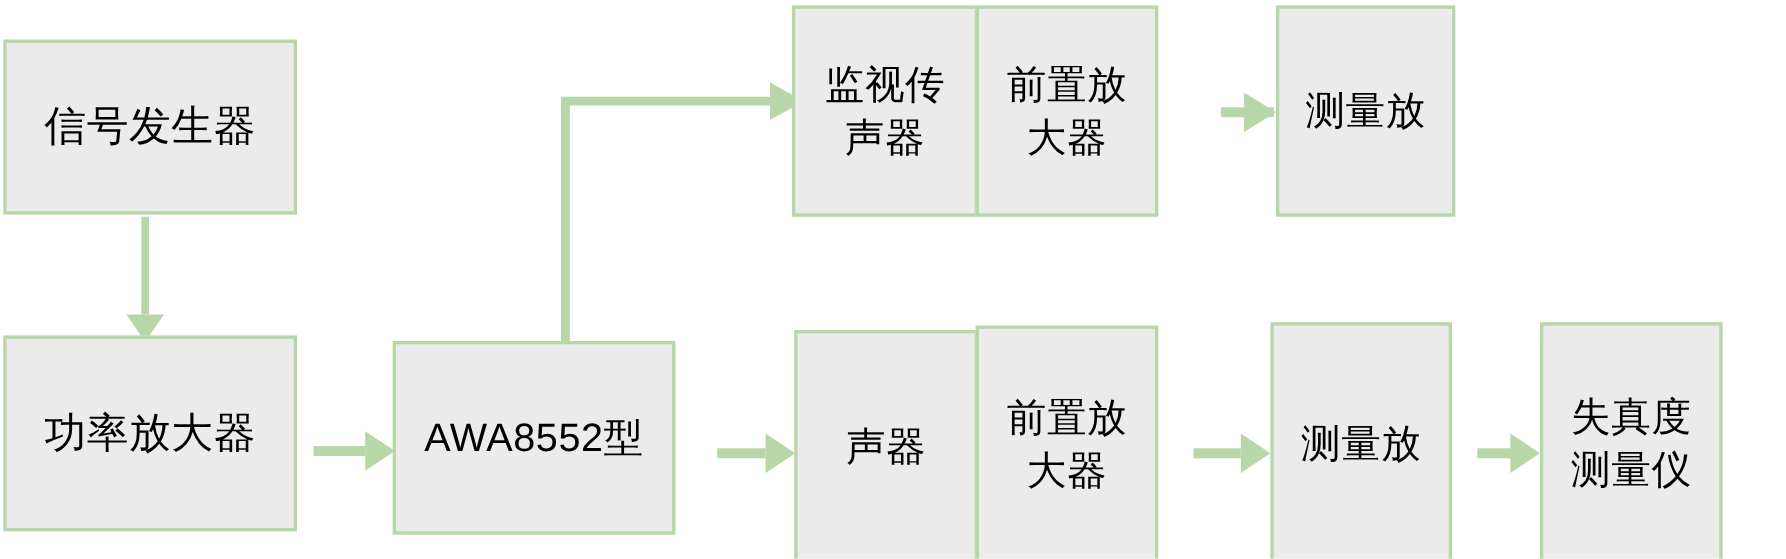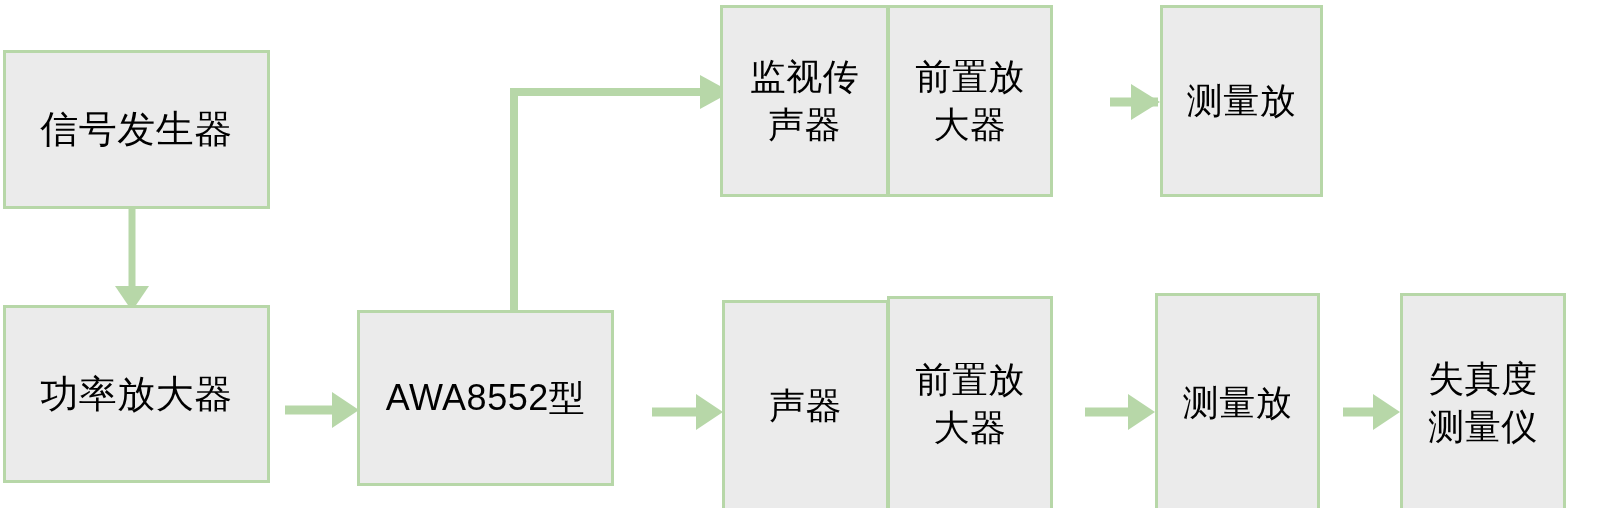--- a/index.html
+++ b/index.html
@@ -85,21 +85,21 @@
       <line x1="1085" y1="412" x2="1128" y2="412" stroke="#b7d7a8" stroke-width="9"></line>
       <polygon points="1128,394 1128,430 1155,412" fill="#b7d7a8"></polygon>
     </g>
 
     <g>
       <line x1="1343" y1="412" x2="1378" y2="412" stroke="#b7d7a8" stroke-width="9"></line>
       <polygon points="1373,394 1373,430 1400,412" fill="#b7d7a8"></polygon>
     </g>
   </svg>
 
-  <div class="node f38" style="left:3px; top:50px; width:267px; height:159px;">
+  <div class="node f38" style="left:3px; top:36px; width:267px; height:159px;">
     <span class="line">信号发生器</span>
   </div>
 
   <div class="node f38" style="left:3px; top:305px; width:267px; height:178px;align-items:center;">
     <span class="line">功率放大器</span>
   </div>
 
   <div class="node f36" style="left:357px; top:310px; width:257px; height:176px;justify-content:center;">
     <span class="line">AWA8552型</span>
   </div>

